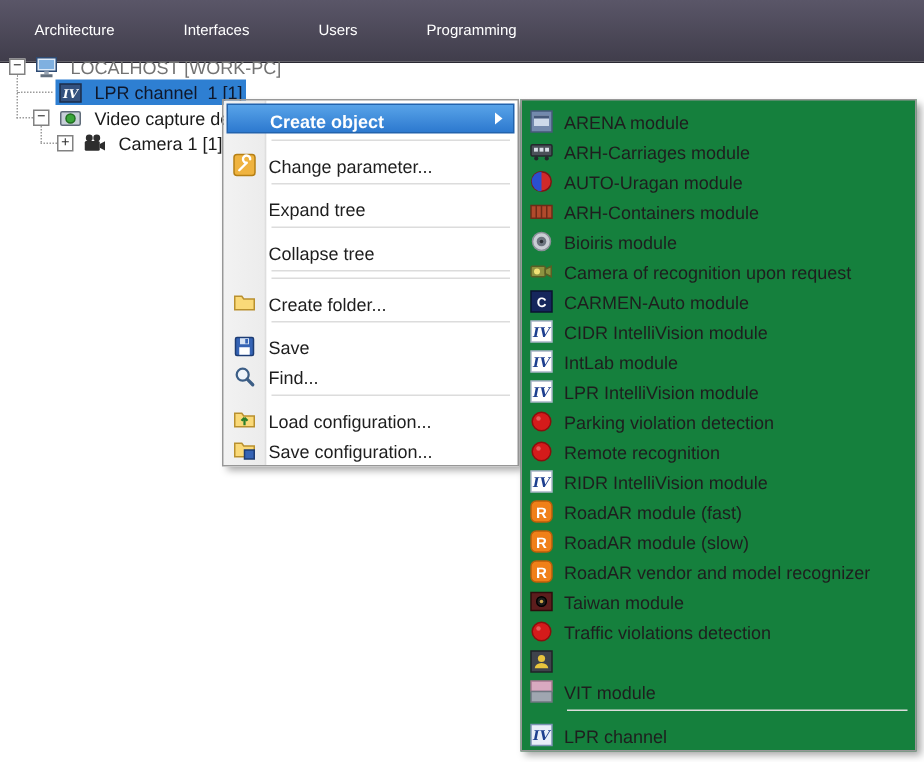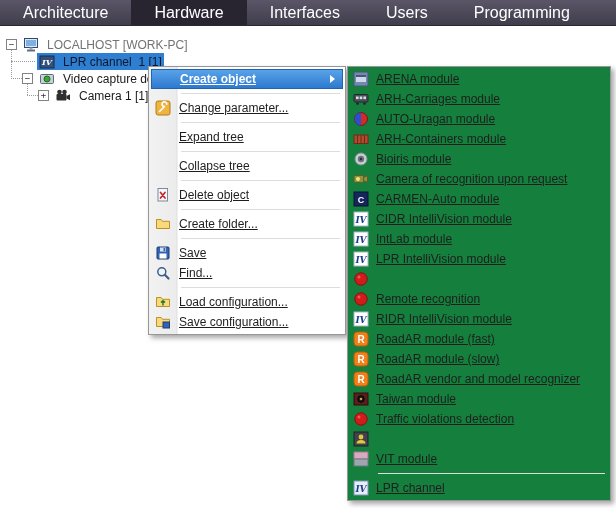--- a/index.html
+++ b/index.html
@@ -1,22 +1,22 @@
 <!DOCTYPE html>
 <html style="--navbar-active-bg: #282531; --selection-blue: #2e7fd2; --menu-highlight: #58a3e8; --localhost-green: #067806;"><head>
 <meta charset="utf-8">
 <style>
   *{box-sizing:border-box;}
   html,body{margin:0;padding:0;}
   body{width:616px;height:508px;position:relative;background:#ffffff;
        font-family:"Liberation Sans",sans-serif;overflow:hidden;}
 
   
-  .navbar{height:26px;background:linear-gradient(#5a5668,#403d4b);
-          display:flex;align-items:stretch;color:#fff;font-size:16px;
+  .navbar{height:42px;background:linear-gradient(#5a5668,#403d4b);
+          display:flex;align-items:stretch;color:#fff;font-size:10px;
           border-bottom:1px solid #2a2832;}
   .nav-tab{display:flex;align-items:center;padding:0 23px;cursor:default;white-space:pre;}
   .nav-tab.active{background:var(--navbar-active-bg,#282531);}
 
   
   .tree{position:absolute;top:31px;left:0;right:0;padding-top:5px;}
   .tree-row{height:17px;display:flex;align-items:center;font-size:12px;color:#1a1a1a;
             position:relative;z-index:1;}
   .expander{width:11px;height:11px;border:1px solid #828282;background:#fff;color:#333;
             font-size:9px;line-height:9px;text-align:center;margin-right:4px;flex:none;
@@ -31,39 +31,38 @@
   .tline{position:absolute;z-index:0;}
   .tline.v{border-left:1px dotted #9b9b9b;width:0;}
   .tline.h{border-top:1px dotted #9b9b9b;height:0;}
 
   
   .menu{position:absolute;border:1px solid #979797;background:#fff;
         box-shadow:3px 3px 5px rgba(0,0,0,.35);padding:2px;z-index:10;font-size:12px;}
   #context-menu{left:148px;top:66px;width:198px;
         background:linear-gradient(to right,#f2f2f2 0px,#ececec 27px,#dedede 28px,#ffffff 29px);}
   #submenu{left:347px;top:66px;width:264px;background:#15803d;}
-  .menu-item{height:20px;display:flex;align-items:center;position:relative;color:#1e1e1e;text-decoration:underline;}
+  .menu-item{height:20px;display:flex;align-items:flex-end;position:relative;color:#1e1e1e;}
   .menu-item .mi-icon{width:28px;flex:none;display:flex;justify-content:center;align-items:center;}
   #submenu .menu-item .mi-icon{width:26px;}
   .menu-item .mi-label{flex:1;white-space:pre;}
   .menu-item.highlighted{background:linear-gradient(var(--menu-highlight,#58a3e8),#2d79cf);
         border:1px solid #2263ad;color:#fff;font-weight:bold;}
   .arrow{position:absolute;right:7px;top:50%;margin-top:-4px;width:0;height:0;
         border-left:5px solid currentColor;border-top:4px solid transparent;
         border-bottom:4px solid transparent;}
   .menu-sep{border-top:1px solid #dcdcdc;margin:4px 3px 4px 30px;}
   #submenu .menu-sep{margin-left:28px;}
 </style>
 </head>
 <body>
 
 <div class="app">
   <div class="navbar">
       <div class="nav-tab">Architecture</div>
-      <div class="nav-tab active">Hardware</div>
       <div class="nav-tab">Interfaces</div>
       <div class="nav-tab">Users</div>
       <div class="nav-tab">Programming</div>
     </div>
 
   <div class="tree">
     <div class="tline v" style="left:11px;top:18px;height:30px"></div>
     <div class="tline h" style="top:30px;left:11px;width:24px"></div>
     <div class="tline h" style="top:47px;left:11px;width:11px"></div>
     <div class="tline v" style="left:27px;top:53px;height:11px"></div>
@@ -144,31 +143,20 @@
       <div class="menu-item">
         <span class="mi-icon"></span>
         <span class="mi-label">Expand tree</span>
       </div>
       <div class="menu-sep"></div>
       <div class="menu-item">
         <span class="mi-icon"></span>
         <span class="mi-label">Collapse tree</span>
       </div>
       <div class="menu-sep"></div>
-      <div class="menu-item">
-        <span class="mi-icon">
-          <span class="ic">
-            <svg width="16" height="16" viewBox="0 0 16 16">
-              <rect x="3" y="1.5" width="9.5" height="12.5" fill="#f4f7fb" stroke="#7b8a9c"></rect>
-              <path d="M5.5 5.5 L10 11 M10 5.5 L5.5 11" stroke="#c22727" stroke-width="1.7" stroke-linecap="round"></path>
-            </svg>
-          </span>
-        </span>
-        <span class="mi-label">Delete object</span>
-      </div>
       <div class="menu-sep"></div>
       <div class="menu-item">
         <span class="mi-icon">
           <span class="ic">
             <svg width="16" height="16" viewBox="0 0 16 16">
               <path d="M1.5 3.5 h4.7 l1.3 1.8 h7 v7.2 h-13 z" fill="#fad978" stroke="#b9902e"></path>
             </svg>
           </span>
         </span>
         <span class="mi-label">Create folder...</span>
@@ -344,20 +332,21 @@
       </div>
       <div class="menu-item">
         <span class="mi-icon">
           <span class="ic">
             <svg width="16" height="16" viewBox="0 0 16 16">
               <circle cx="8" cy="8" r="6.2" fill="#d41b1b" stroke="#8a0d0d"></circle>
               <circle cx="6" cy="6" r="1.5" fill="#ea6a6a" opacity="0.8"></circle>
             </svg>
           </span>
         </span>
+        <span class="mi-label">Parking violation detection</span>
       </div>
       <div class="menu-item">
         <span class="mi-icon">
           <span class="ic">
             <svg width="16" height="16" viewBox="0 0 16 16">
               <circle cx="8" cy="8" r="6.2" fill="#d41b1b" stroke="#8a0d0d"></circle>
               <circle cx="6" cy="6" r="1.5" fill="#ea6a6a" opacity="0.8"></circle>
             </svg>
           </span>
         </span>

